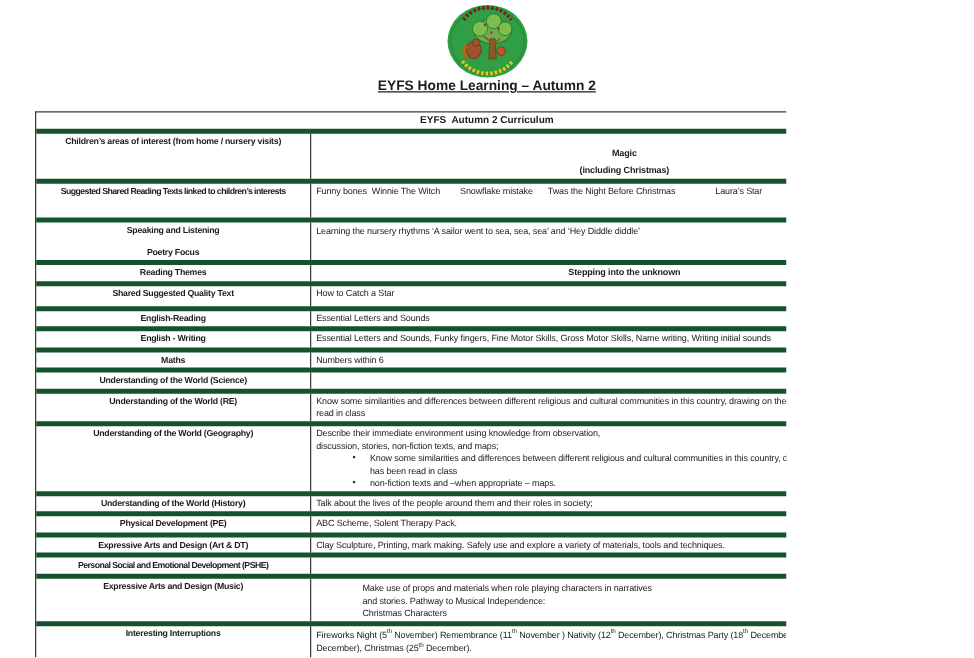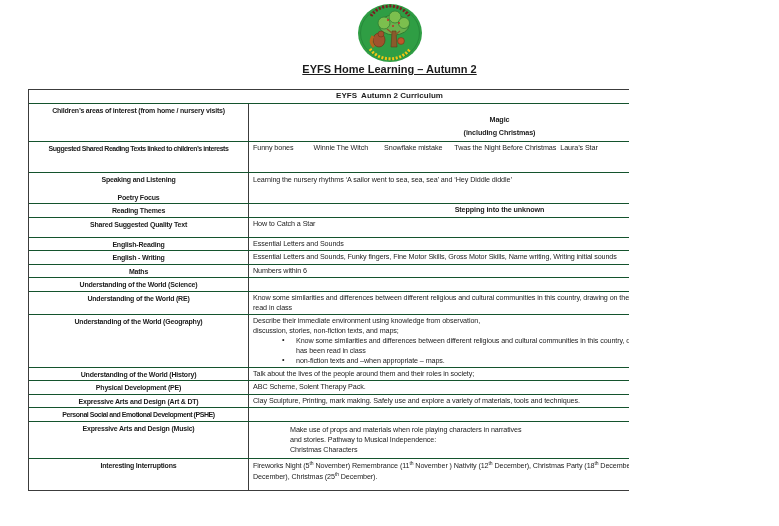--- a/index.html
+++ b/index.html
@@ -2,36 +2,36 @@
 <html><head>
 <meta charset="utf-8">
 <style>
   html,body{margin:0;padding:0;background:#ffffff;}
   .page{position:relative;width:629px;height:526px;background:#ffffff;overflow:hidden;
         font-family:"Liberation Sans",sans-serif;color:#1c1c1c;}
   .logo{position:absolute;left:357px;top:3px;width:66px;height:60px;}
   .doc-title{position:absolute;left:0;top:63px;width:779px;text-align:center;
              font-size:11px;font-weight:bold;text-decoration:underline;}
   .tbl{position:absolute;left:28px;top:89px;width:723px;border:1px solid #3c3c3c;box-sizing:border-box;}
-  .row{display:flex;align-items:stretch;border-top:1px solid #14532d;box-sizing:border-box;}
+  .row{display:flex;align-items:stretch;border-top:4px solid #14532d;box-sizing:border-box;}
   .row.first{border-top:none;}
   .hdr{display:block;text-align:center;font-size:8px;font-weight:bold;line-height:12px;
        white-space:pre-wrap;height:13px;box-sizing:border-box;}
   .cl{width:220px;flex:0 0 220px;border-right:1px solid #3c3c3c;box-sizing:border-box;
       text-align:center;font-weight:bold;font-size:7px;letter-spacing:-0.2px;
       line-height:9.5px;padding:2px 3px 1px 3px;}
   .cl .tight{letter-spacing:-0.45px;}
   .cr{flex:1;box-sizing:border-box;font-size:7.2px;letter-spacing:-0.1px;
       line-height:10px;padding:1px 4px;overflow:hidden;}
   .center-bold{text-align:center;font-weight:bold;}
   .magic-cell{text-align:center;font-weight:bold;padding-top:9px;line-height:13px;}
   .bold-line{font-weight:bold;}
   .book{white-space:nowrap;}
-  .book.b1{margin-right:20px;} .book.b2{margin-right:16px;} .book.b3{margin-right:12px;}
-  .book.b4{margin-right:4px;} .book.b5{margin-right:52px;}
+  .book.b1{margin-right:4px;} .book.b2{margin-right:16px;} .book.b3{margin-right:12px;}
+  .book.b4{margin-right:32px;} .book.b5{margin-right:52px;}
   .book.b6{white-space:normal;}
   .gap-line{height:8px;}
   .bullet{position:relative;padding-left:43px;}
   .bullet::before{content:"\2022";position:absolute;left:29px;top:-1px;}
   sup{font-size:5px;vertical-align:super;line-height:0;}
   
   .h-r0{min-height:38px;} .h-r1{min-height:31px;} .h-r2{min-height:31px;}
   .h-r3{min-height:11px;} .h-r4{min-height:20px;} .h-r5{min-height:11px;}
   .h-r6{min-height:12px;} .h-r7{min-height:11px;} .h-r8{min-height:11px;}
   .h-r9{min-height:21px;} .h-r10{min-height:53px;} .h-r11{min-height:10px;}

